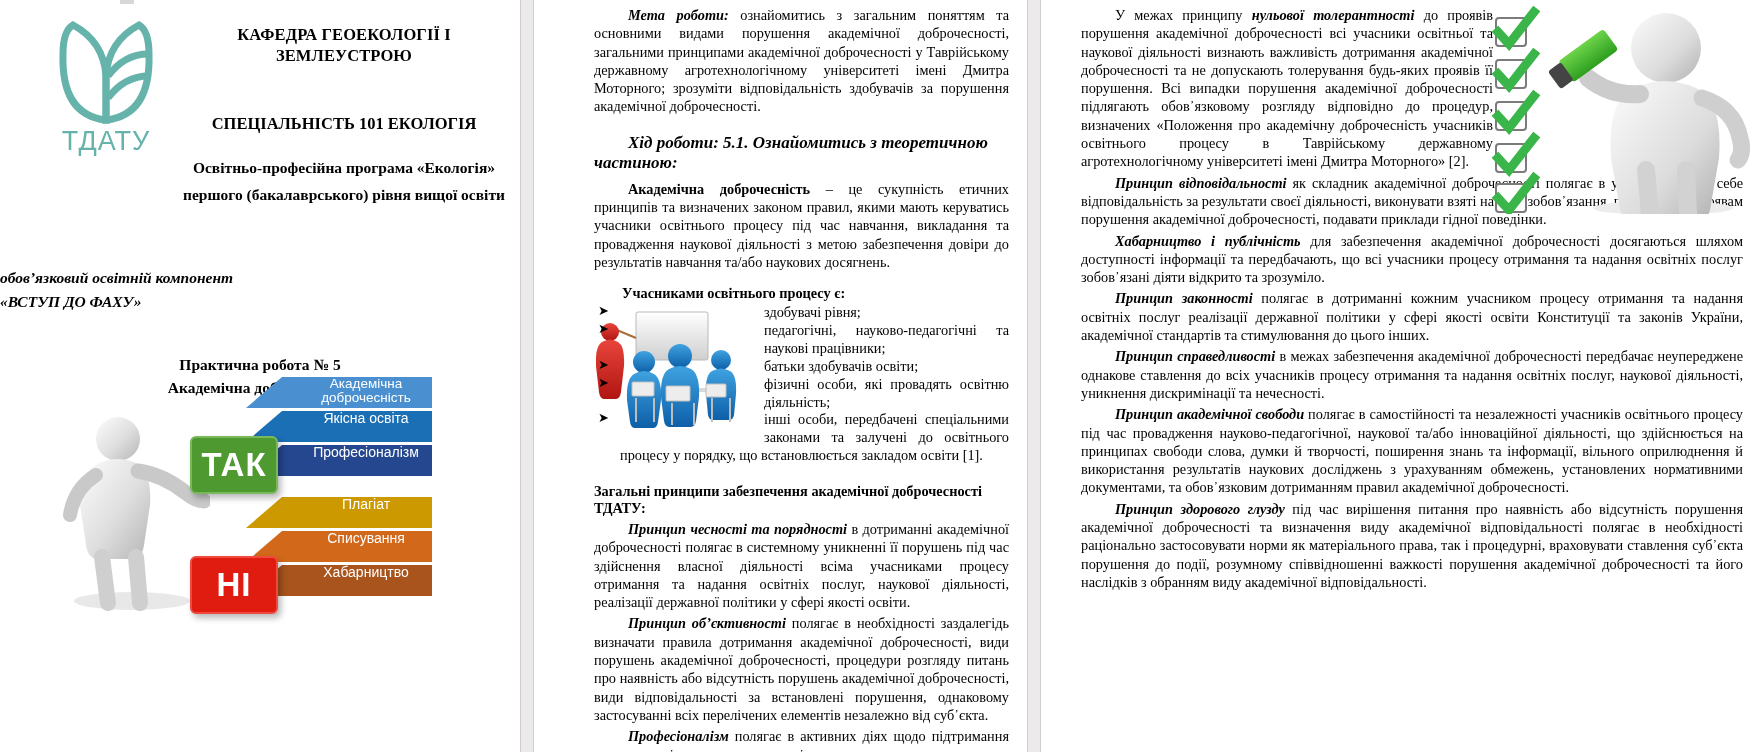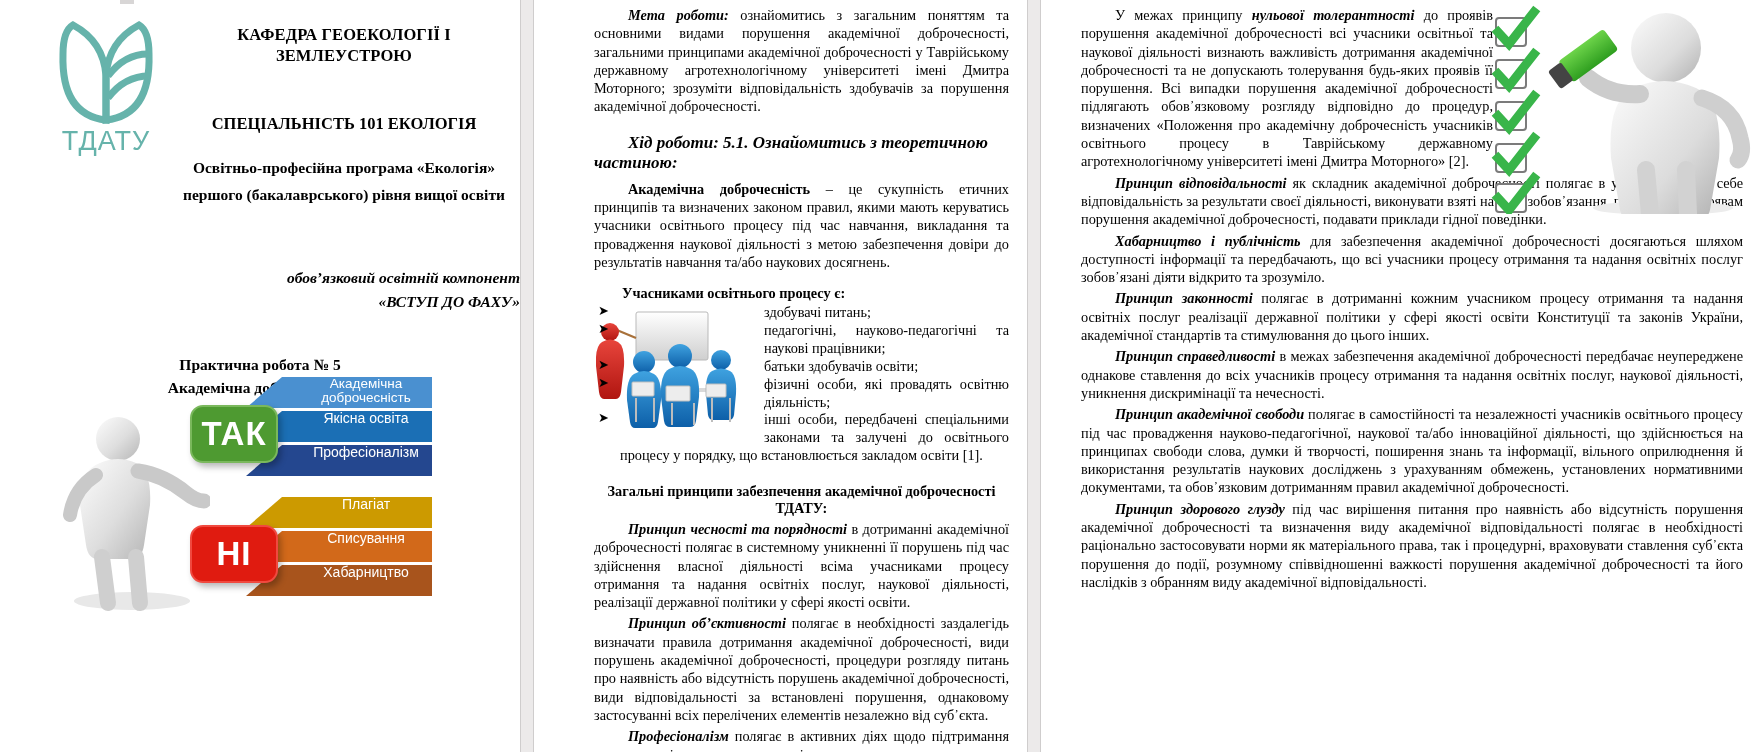--- a/index.html
+++ b/index.html
@@ -78,21 +78,21 @@
   .spec-block {
     margin-top: 48px;
     text-align: center;
     font-weight: bold;
   }
   .spec-line1 { font-size: 16.5px; }
   .spec-line2 { font-size: 15.5px; margin-top: 25px; }
   .spec-line3 { font-size: 15.5px; margin-top: 9px; }
 
   .component-block {
-    text-align: right;
+    text-align: left;
     margin-top: 62px;
     font-style: italic;
     font-weight: bold;
     font-size: 15.5px;
     line-height: 1.55;
   }
   .practical-block {
     text-align: center;
     margin-top: 40px;
     font-weight: bold;
@@ -110,31 +110,32 @@
     position: absolute;
     left: 60px; top: 40px;
     width: 150px; height: 210px;
   }
   .group-yes { position: absolute; left: 190px; top: 12px; }
   .group-no  { position: absolute; left: 190px; top: 132px; }
 
   .badge {
     position: absolute;
     width: 88px; height: 58px;
-    border-radius: 13px;
+    border-radius: 6px;
     color: #fff;
     font-family: "Liberation Sans", sans-serif;
     font-weight: bold;
     font-size: 33px;
     display: flex;
     align-items: center;
     justify-content: center;
     letter-spacing: 1px;
     box-shadow: 3px 4px 6px rgba(0,0,0,.28);
     z-index: 4;
+    margin-top: 31px;
   }
   .badge-yes { background: #4e9a31; border: 2px solid #7ab85c; top: 28px; left: 0; }
   .badge-no  { background: #e01b10; border: 2px solid #f0493f; top: 28px; left: 0; }
 
   .arrows { position: absolute; left: 56px; top: 0; }
   .arrow-row {
     position: relative;
     height: 31px;
     margin-bottom: 3px;
   }
@@ -162,21 +163,20 @@
     text-align: justify;
     font-size: 14.3px;
     line-height: 1.28;
     margin: 0 0 3px 0;
     text-indent: 34px;
     hyphens: none;
   }
   .bi { font-weight: bold; font-style: italic; }
   .b  { font-weight: bold; }
   .head-center {
-    text-align: center;
     font-weight: bold;
     font-size: 14.3px;
     margin: 6px 0 3px 0;
   }
   .subhead {
     text-indent: 34px;
     font-weight: bold;
     font-style: italic;
     font-size: 17px;
     margin: 7px 0 7px 0;
@@ -382,21 +382,21 @@
         <rect x="36" y="78" width="22" height="14" rx="1"></rect>
         <rect x="70" y="82" width="24" height="15" rx="1"></rect>
         <rect x="110" y="80" width="20" height="13" rx="1"></rect>
       </g>
       <g stroke="#bdbdbd" stroke-width="2" fill="none">
         <path d="M40 94 l0 24 M58 94 l0 24 M76 99 l0 22 M98 99 l0 22 M116 94 l0 24 M134 94 l0 24"></path>
       </g>
     </svg>
 
     <ul class="bullets">
-      <li><span class="bul">➤</span><span>здобувачі питань;</span></li>
+      <li><span class="bul">➤</span><span>здобувачі рівня;</span></li>
       <li><span class="bul">➤</span><span>педагогічні, науково-педагогічні та наукові працівники;</span></li>
       <li><span class="bul">➤</span><span>батьки здобувачів освіти;</span></li>
       <li><span class="bul">➤</span><span>фізичні особи, які провадять освітню діяльність;</span></li>
       <li><span class="bul">➤</span><span>інші особи, передбачені спеціальними законами та залучені до освітнього процесу у порядку, що встановлюється закладом освіти [1].</span></li>
     </ul>
 
     <div class="gap-m"></div>
     <p class="head-center">Загальні принципи забезпечення академічної доброчесності ТДАТУ:</p>
 
     <p class="para">

